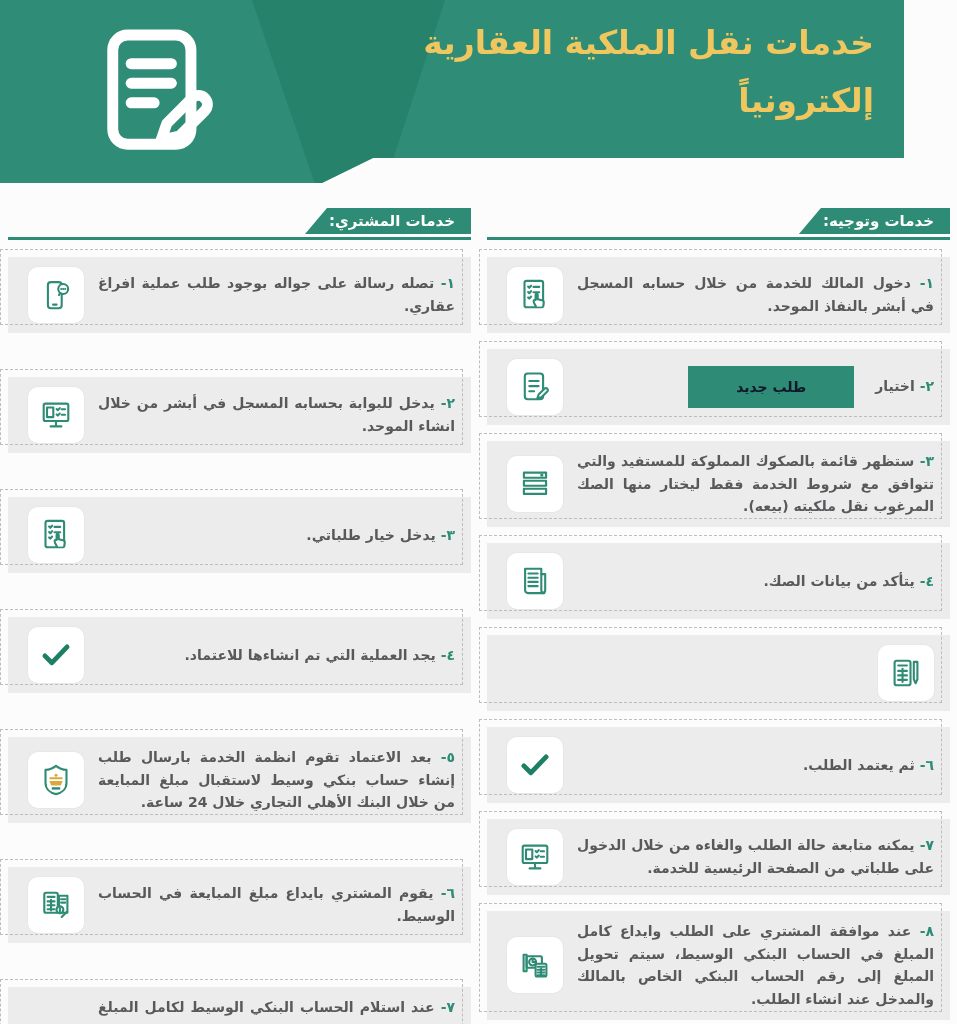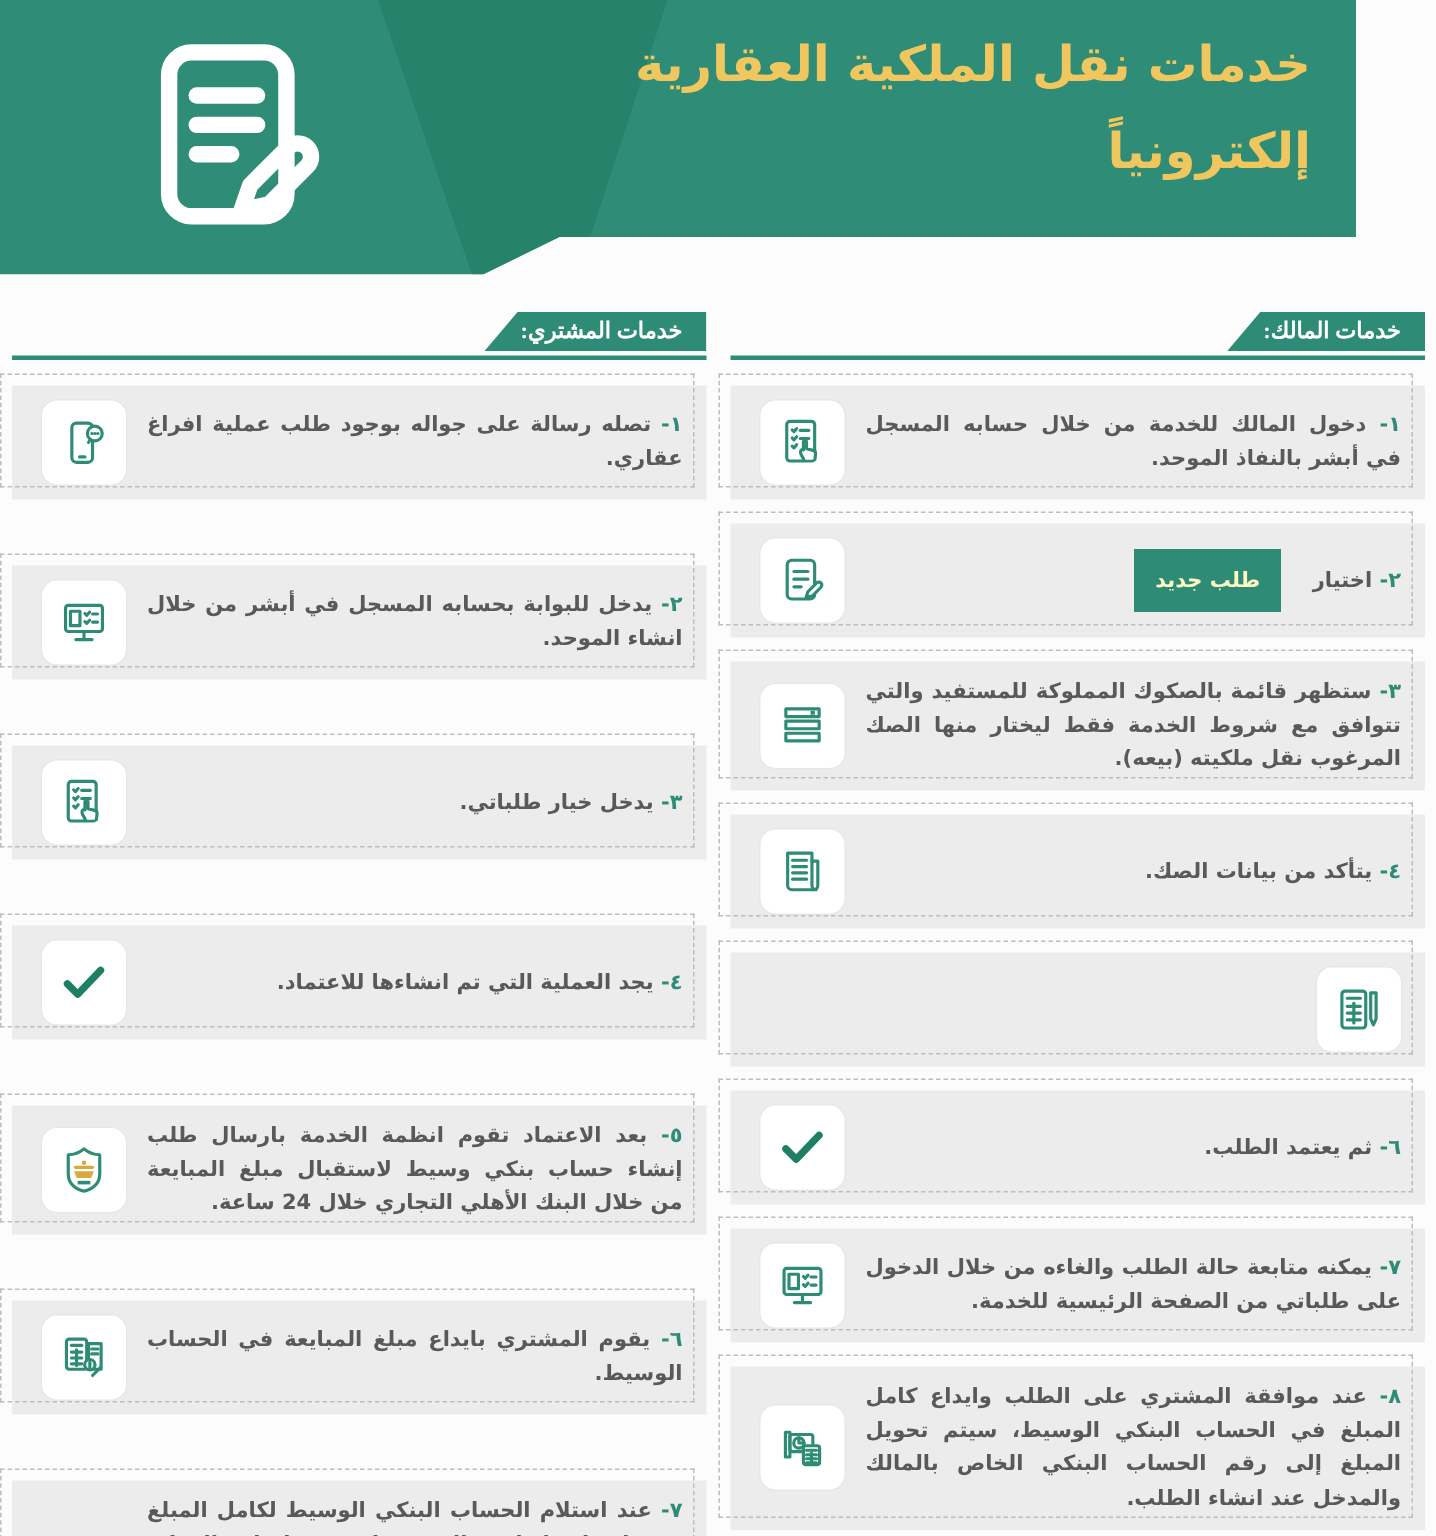--- a/index.html
+++ b/index.html
@@ -31,21 +31,20 @@
   .col{flex:1;display:flex;flex-direction:column;min-width:0;}
   .col-head{
     margin-top:24px;height:29px;position:relative;
     border-bottom:3px solid #2e8b75;
     display:flex;justify-content:flex-end;
   }
   .col-head .label{
     background:#2e8b75;color:#fff;font-weight:bold;font-size:15px;
     direction:rtl;line-height:26px;height:26px;padding:0 16px 0 24px;
     clip-path:polygon(22px 0,100% 0,100% 100%,0 100%);
-    font-family:Liberation Serif, serif;
   }
   
   .cards{display:flex;flex-direction:column;margin-top:17px;}
   .col-buyer .cards{gap:44px;}
   .col-owner .cards{gap:16px;}
   .card{
     position:relative;background:#ececec;
     min-height:58px;padding:9px 16px 9px 20px;
     display:flex;direction:rtl;align-items:center;gap:14px;
   }
@@ -59,22 +58,22 @@
   }
   .num{color:#2e8b75;font-weight:bold;}
   .tile{
     width:56px;height:56px;background:#fff;border-radius:10px;flex-shrink:0;
     display:flex;align-items:center;justify-content:center;
     box-shadow:0 0 0 1px rgba(0,0,0,0.02);
   }
   .tile svg{width:36px;height:36px;fill:none;stroke:#2e8b75;stroke-width:1.4;stroke-linecap:round;stroke-linejoin:round;}
   .tile.check svg{stroke:#1d7f63;stroke-width:3.2;}
   .btn{
-    display:inline-block;background:#2e8b75;color:#fef9c3;font-size:14px;font-weight:bold;
-    padding:10px 14px;margin-right:16px;cursor:pointer;vertical-align:middle;
+    display:inline-block;background:#2e8b75;color:#0f172a;font-size:14px;font-weight:bold;
+    padding:10px 48px;margin-right:16px;cursor:pointer;vertical-align:middle;
   }
 </style>
 </head>
 <body>
 
 <div class="banner">
   <div class="shade"></div>
   <div class="banner-icon">
     <svg viewBox="0 0 24 24">
       <rect x="5" y="2.6" width="13.6" height="19" rx="2.6"></rect>
@@ -210,21 +209,21 @@
               <line x1="18.1" y1="8" x2="18.2" y2="8"></line>
           </svg>
         </div>
       </div>
 
     </div>
   </div>
 
   <div class="col col-owner">
     <div class="col-head">
-      <span class="label">خدمات المالك:</span>
+      <span class="label">خدمات وتوجيه:</span>
     </div>
     <div class="cards">
 
       <div class="card">
         <div class="card-text">
           <span class="num">١-</span> <span>دخول المالك للخدمة من خلال حسابه المسجل في أبشر بالنفاذ الموحد.</span>
         </div>
         <div class="tile">
           <svg viewBox="0 0 24 24">
             <rect x="5" y="2.6" width="12.4" height="17.6" rx="1.4"></rect>

